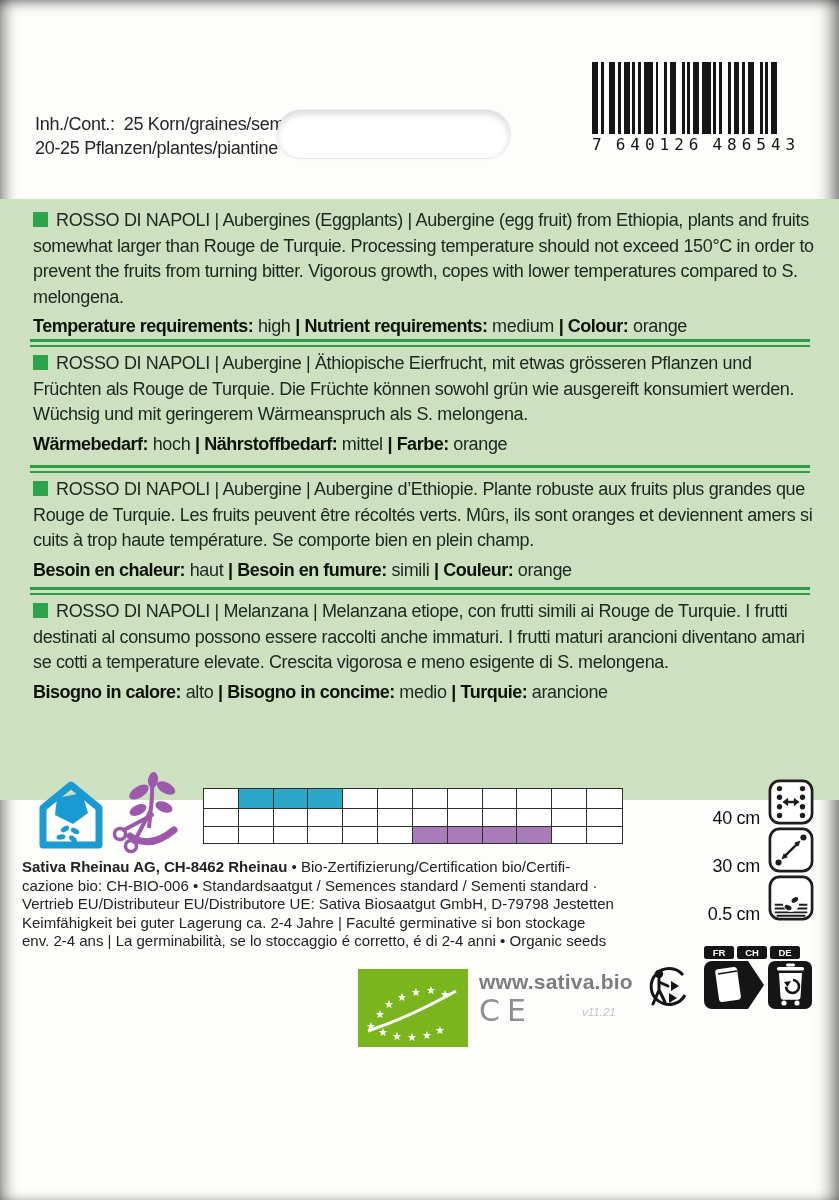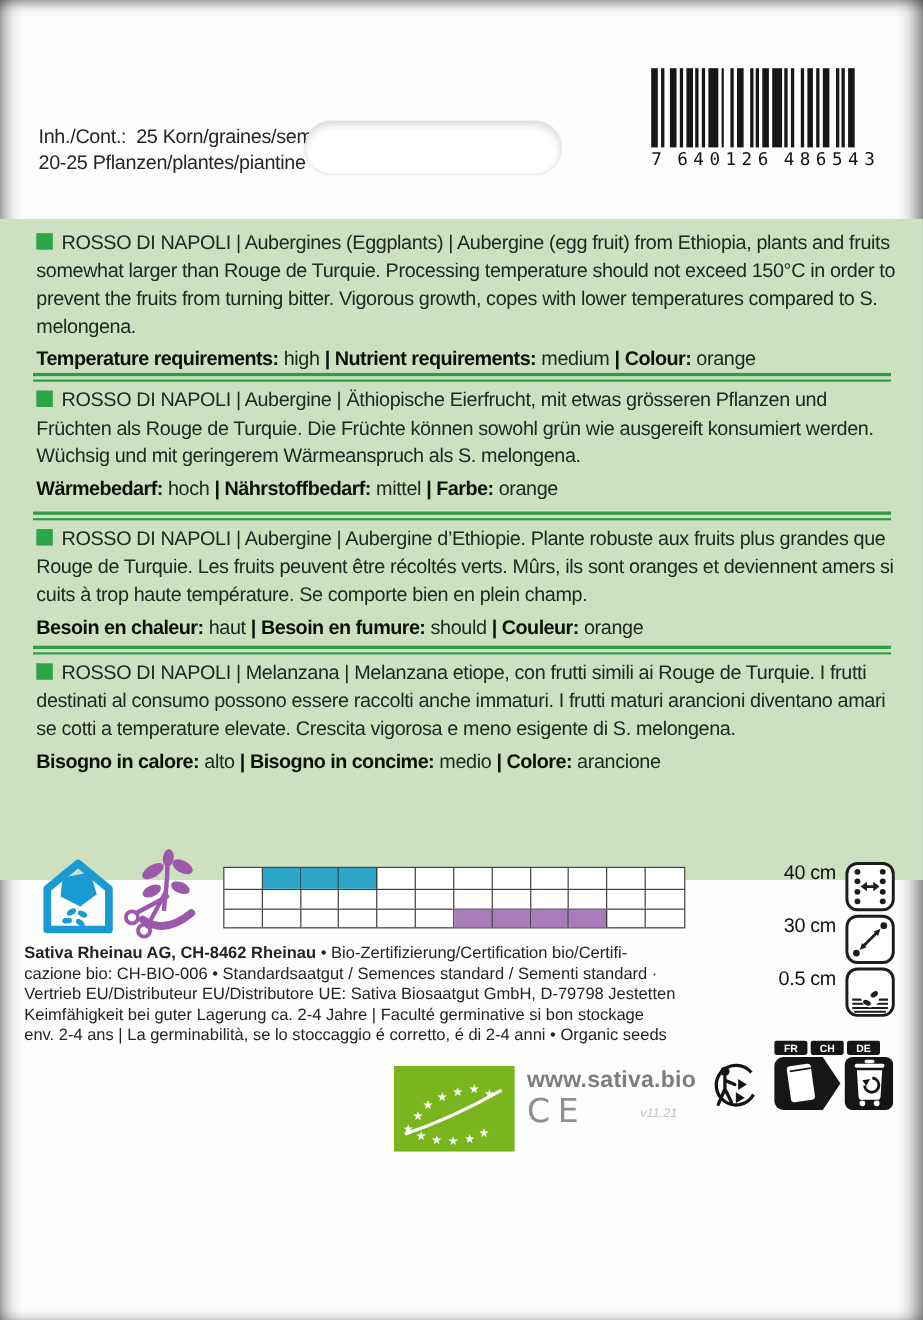--- a/index.html
+++ b/index.html
@@ -35,21 +35,21 @@
   .cal-grid{position:absolute;left:203px;top:788px;width:418px;border:1.6px solid #2e2e2e;background:#fff;}
   .cal-row{display:grid;grid-template-columns:repeat(12,1fr);}
   .cal-row-0 .cal-cell{height:19px;}
   .cal-row-1 .cal-cell{height:17px;}
   .cal-row-2 .cal-cell{height:16px;}
   .cal-row:not(:last-child){border-bottom:1.6px solid #2e2e2e;}
   .cal-cell:not(:last-child){border-right:1.6px solid #2e2e2e;}
   .icon-greenhouse{position:absolute;left:36px;top:778px;}
   .icon-plant{position:absolute;left:106px;top:770px;}
   
-  .sp-row{position:absolute;left:688px;width:126px;height:46px;display:flex;align-items:flex-start;justify-content:flex-end;gap:8px;}
+  .sp-row{position:absolute;left:688px;width:126px;height:46px;display:flex;align-items:flex-end;justify-content:flex-end;gap:8px;}
   .sp-row .sp-val{font-size:18px;color:#111;letter-spacing:-0.3px;}
   
   .info{position:absolute;left:22px;top:858px;font-size:15px;line-height:18.6px;color:#232323;white-space:nowrap;}
   .info b{letter-spacing:0;}
   
   .bot{position:absolute;left:63px;top:1002px;font-size:17px;line-height:25px;color:#1f1f1f;}
   .bot .botname{font-style:italic;}
   .eu-logo{position:absolute;left:358px;top:969px;}
   .website{position:absolute;left:479px;top:970px;font-size:21px;font-weight:bold;color:#7b7d7e;letter-spacing:0.2px;}
   .ce{position:absolute;left:479px;top:993px;font-size:30px;color:#8e9092;letter-spacing:7px;font-family:"DejaVu Sans",sans-serif;}
@@ -148,33 +148,33 @@
         <b>Farbe:</b> <span>orange</span>
       </p>
     </section>
 
     <div class="gsep" style="top:266px"></div>
 
     <section class="lang-sec" style="top:278px">
       <p class="body"><span class="bullet"></span><span>ROSSO DI NAPOLI | Aubergine | Aubergine d’Ethiopie. Plante robuste aux fruits plus grandes que Rouge de Turquie. Les fruits peuvent être récoltés verts. Mûrs, ils sont oranges et deviennent amers si cuits à trop haute température. Se comporte bien en plein champ.</span></p>
       <p class="specs">
         <b>Besoin en chaleur:</b> <span>haut</span> <b>|</b>
-        <b>Besoin en fumure:</b> <span>should</span> <b>|</b>
+        <b>Besoin en fumure:</b> <span>simili</span> <b>|</b>
         <b>Couleur:</b> <span>orange</span>
       </p>
     </section>
 
     <div class="gsep" style="top:388px"></div>
 
     <section class="lang-sec" style="top:400px">
       <p class="body"><span class="bullet"></span><span>ROSSO DI NAPOLI | Melanzana | Melanzana etiope, con frutti simili ai Rouge de Turquie. I frutti destinati al consumo possono essere raccolti anche immaturi. I frutti maturi arancioni diventano amari se cotti a temperature elevate. Crescita vigorosa e meno esigente di S. melongena.</span></p>
       <p class="specs">
         <b>Bisogno in calore:</b> <span>alto</span> <b>|</b>
         <b>Bisogno in concime:</b> <span>medio</span> <b>|</b>
-        <b>Colore:</b> <span>arancione</span>
+        <b>Turquie:</b> <span>arancione</span>
       </p>
     </section>
   </div>
 
   <div class="icon-greenhouse">
     <svg width="70" height="76" viewBox="0 0 70 76">
       <path d="M7 30 L35 7 L63 30 L63 67 L7 67 Z" fill="none" stroke="#1a9ad2" stroke-width="7" stroke-linejoin="round"></path>
       <path d="M21 20 L46 15 L52 35 L37 46 L19 37 Z" fill="#1a9ad2"></path>
       <ellipse cx="29" cy="51" rx="4.5" ry="2.6" fill="#1a9ad2" transform="rotate(-30 29 51)"></ellipse>
       <ellipse cx="39" cy="53" rx="4.5" ry="2.6" fill="#1a9ad2" transform="rotate(25 39 53)"></ellipse>

